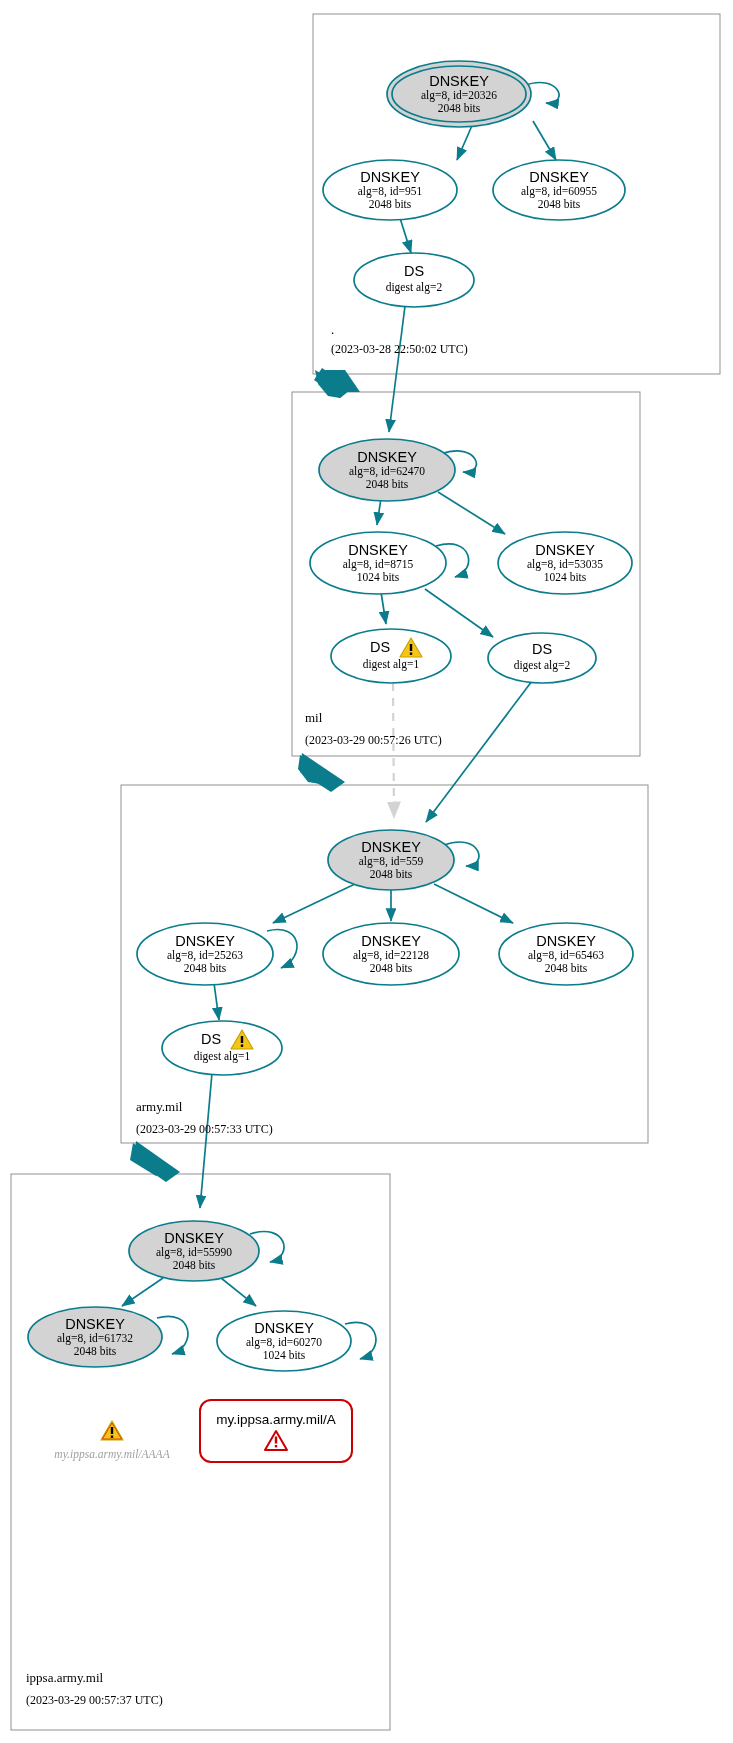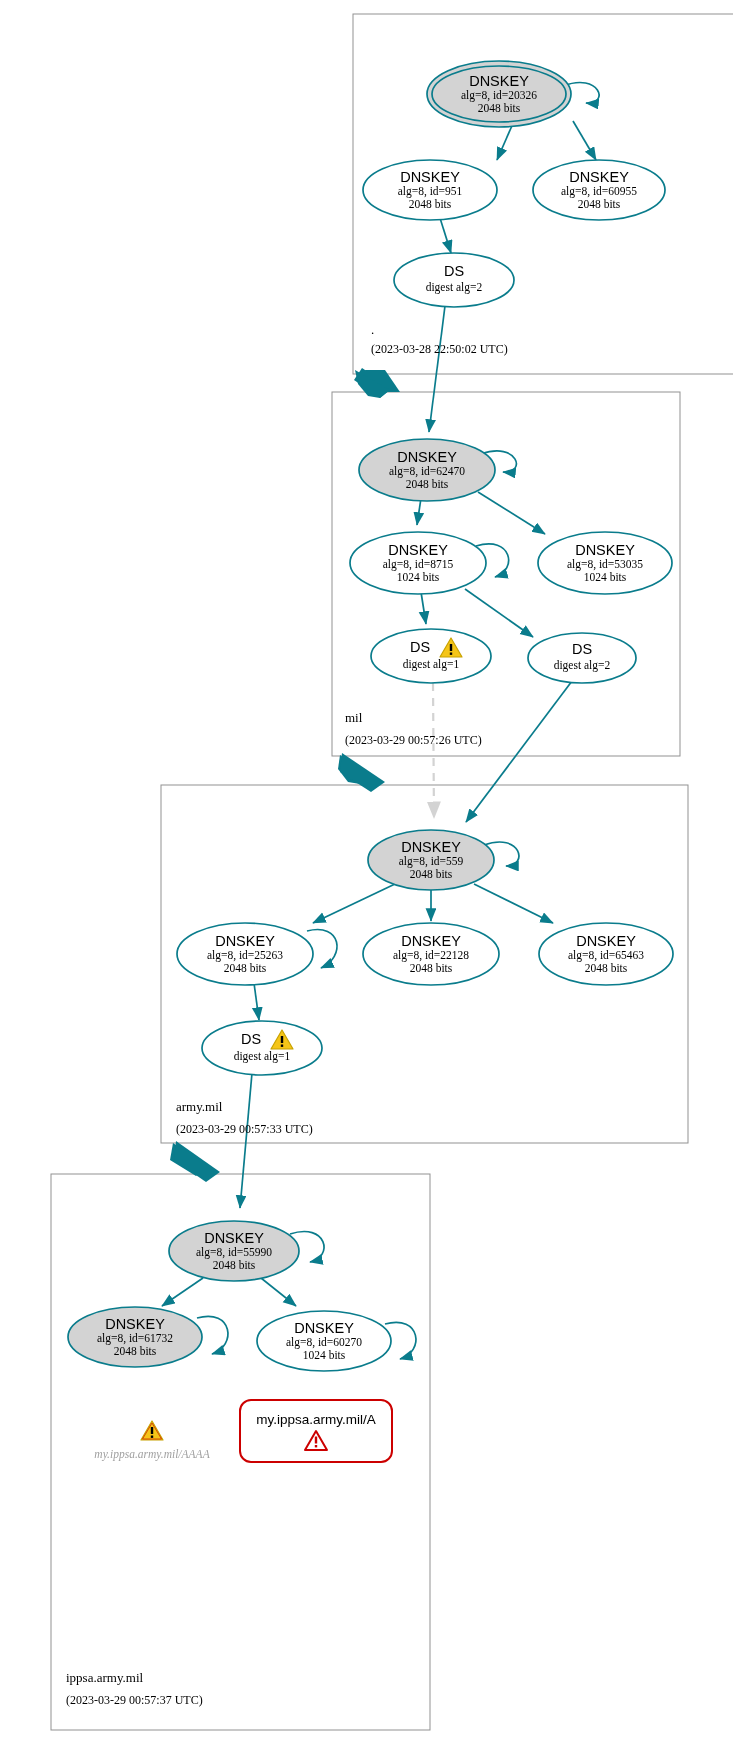--- a/index.html
+++ b/index.html
@@ -1,18 +1,18 @@
 <!DOCTYPE html>
 <html><head>
 <meta charset="utf-8">
 <style>
   html,body{margin:0;padding:0;background:#ffffff;}
   body{width:733px;height:1743px;position:relative;
        font-family:"Liberation Serif", serif;}
-  #stage{position:absolute;left:0;top:0;width:640px;height:1743px;margin-left:40px;}
+  #stage{position:absolute;left:0;top:0;width:640px;height:1743px;}
   svg.canvas{position:absolute;left:0;top:0;width:733px;height:1743px;}
   .zone-label{font-family:"Liberation Serif", serif;font-size:13px;fill:#000;}
   .zone-time{font-family:"Liberation Serif", serif;font-size:12px;fill:#000;}
   .rr-type{font-family:"Liberation Sans", sans-serif;font-size:14.5px;fill:#000;text-anchor:middle;}
   .rr-sub{font-family:"Liberation Serif", serif;font-size:11.5px;fill:#000;text-anchor:middle;}
   .rr-name{font-family:"Liberation Sans", sans-serif;font-size:13.5px;fill:#000;text-anchor:middle;}
   .rr-name-insec{font-family:"Liberation Serif", serif;font-size:11.5px;fill:#a0a0a0;font-style:italic;text-anchor:middle;}
   .zonebox{fill:none;stroke:#919191;stroke-width:1;}
   .ell{stroke:#0a7c8c;stroke-width:1.7;}
   .ell-sec{fill:#d3d3d3;}

